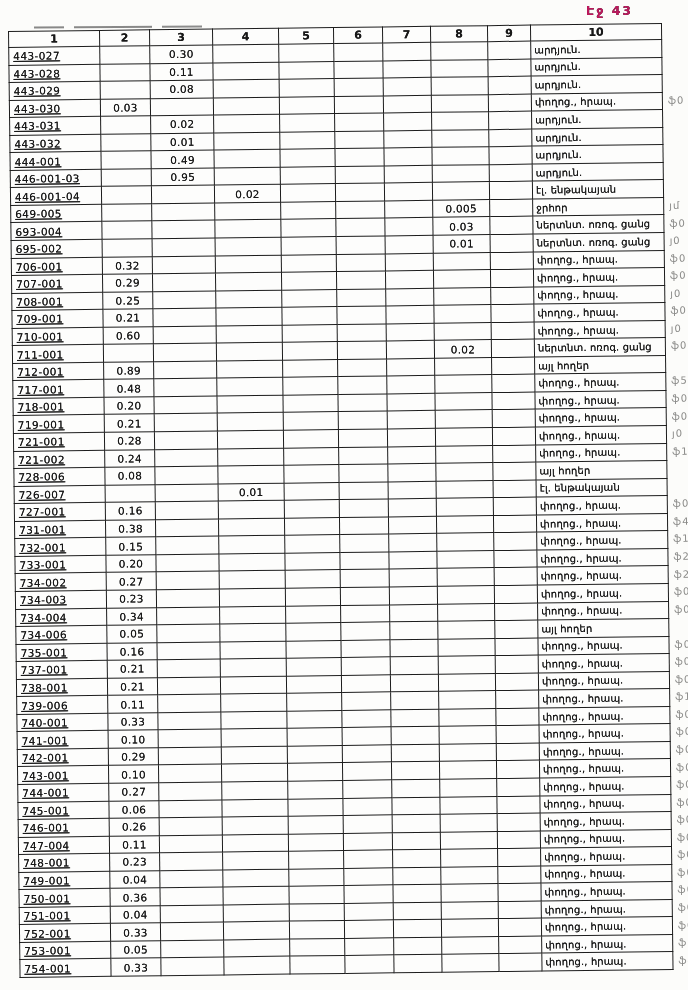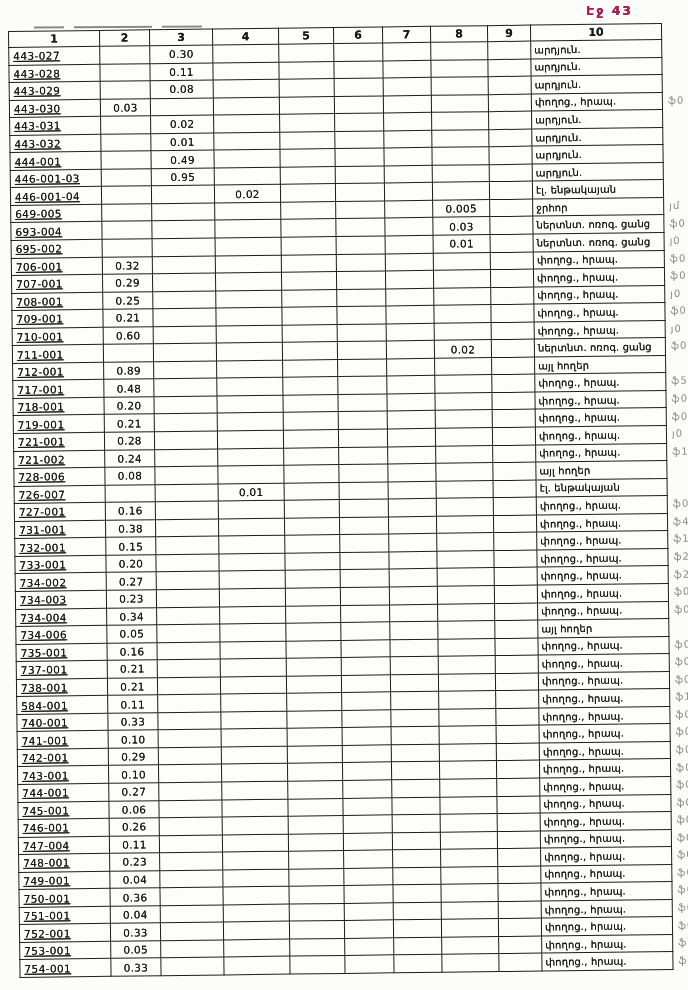--- a/index.html
+++ b/index.html
@@ -525,21 +525,21 @@
           <td class="val"></td>
           <td class="val"></td>
           <td class="val"></td>
           <td class="val"></td>
           <td class="val"></td>
           <td class="val"></td>
           <td class="val"></td>
           <td class="use">փողոց., հրապ.</td>
         </tr>
         <tr>
-          <td class="code">584-001</td>
+          <td class="code">739-006</td>
           <td class="val">0.11</td>
           <td class="val"></td>
           <td class="val"></td>
           <td class="val"></td>
           <td class="val"></td>
           <td class="val"></td>
           <td class="val"></td>
           <td class="val"></td>
           <td class="use">փողոց., հրապ.</td>
         </tr>

